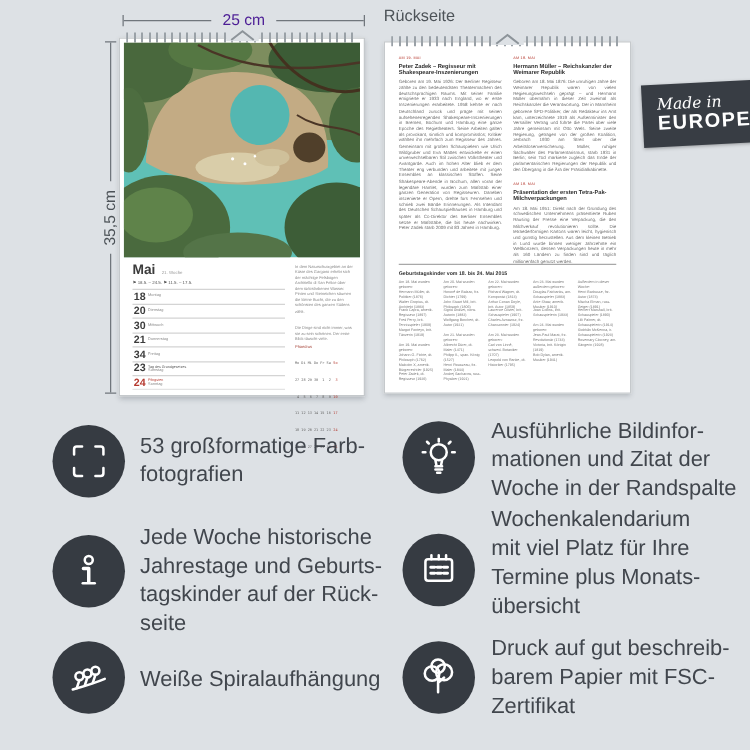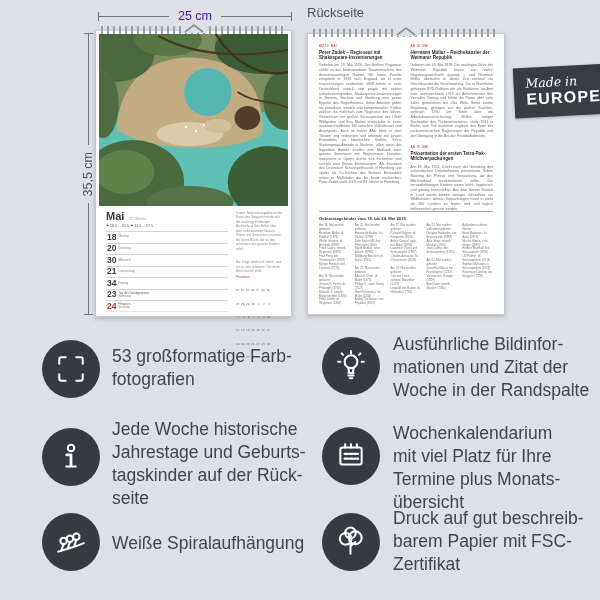--- a/index.html
+++ b/index.html
@@ -64,21 +64,21 @@
   .badge .mi{font-family:"DejaVu Serif",serif;font-style:italic;font-size:12.5px;line-height:1.1}
   .badge .eu{font-size:16px;font-weight:bold;letter-spacing:1.2px;margin-top:1px}
 
   
   .fcirc{position:absolute;width:58px;height:58px;border-radius:50%;background:#363b42;display:flex;align-items:center;justify-content:center}
   .ftext{position:absolute;font-size:17.5px;line-height:23px;color:#41464d;white-space:pre-line}
   .fcirc svg{stroke:#fff;fill:none;stroke-width:1.9;stroke-linecap:round;stroke-linejoin:round}
   .c1{left:42px;top:340px}.t1{left:112px;top:345px}
   .c2{left:322px;top:337px}.t2{left:393px;top:333px}
   .c3{left:42px;top:428px}.t3{left:112px;top:418px}
-  .c4{left:322px;top:427px}.t4{left:393px;top:422px}
+  .c4{left:322px;top:427px}.t4{left:393px;top:404px}
   .c5{left:42px;top:513px}.t5{left:112px;top:532px}
   .c6{left:322px;top:513px}.t6{left:393px;top:507px}
 </style>
 </head>
 <body>
 
 <div class="stage">
 
   <div class="dim-h">
     <div class="tick"></div>

